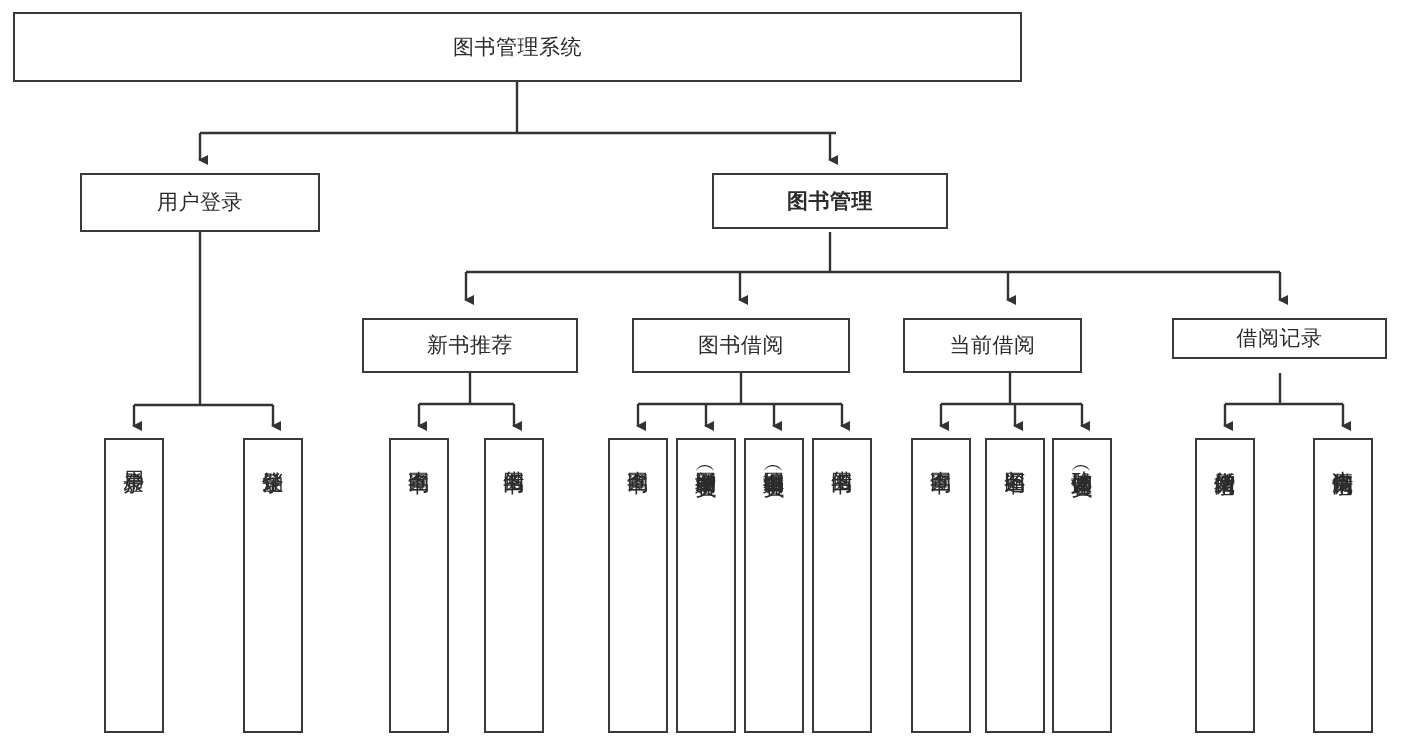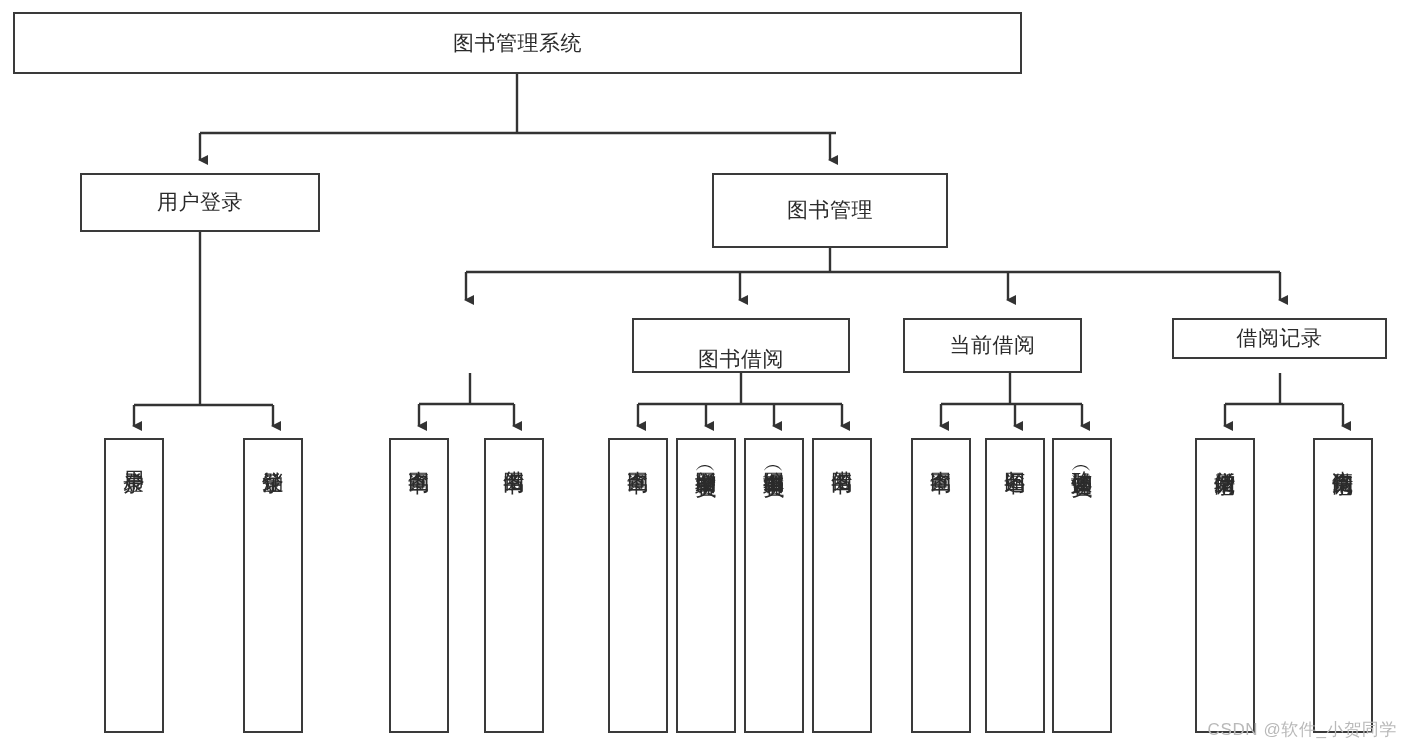--- a/index.html
+++ b/index.html
@@ -112,32 +112,35 @@
       <path d="M1015,404 L1015,426" marker-end="url(#arrow)"></path>
       <path d="M1082,404 L1082,426" marker-end="url(#arrow)"></path>
 
       <path d="M1280,373 L1280,404"></path>
       <path d="M1225,404 L1343,404"></path>
       <path d="M1225,404 L1225,426" marker-end="url(#arrow)"></path>
       <path d="M1343,404 L1343,426" marker-end="url(#arrow)"></path>
     </g>
   </svg>
 
-  <div class="node" style="left:13px; top:12px; width:1009px; height:62px;">
+  <div class="node" style="left:13px; top:12px; width:1009px; height:70px;">
     <span class="label">图书管理系统</span>
   </div>
 
   <div class="node" style="left:80px; top:173px; width:240px; height:59px;">
     <span class="label">用户登录</span>
   </div>
-  <div class="node" style="left:712px; top:173px; width:236px; height:75px;">
+  <div class="node" style="left:712px; top:173px; width:236px; height:56px;font-weight:bold;">
     <span class="label">图书管理</span>
   </div>
 
-  <div class="node" style="left:632px; top:318px; width:218px; height:55px;align-items:flex-end;">
+  <div class="node" style="left:362px; top:318px; width:216px; height:55px;">
+    <span class="label">新书推荐</span>
+  </div>
+  <div class="node" style="left:632px; top:318px; width:218px; height:55px;">
     <span class="label">图书借阅</span>
   </div>
   <div class="node" style="left:903px; top:318px; width:179px; height:55px;">
     <span class="label">当前借阅</span>
   </div>
   <div class="node" style="left:1172px; top:318px; width:215px; height:41px;">
     <span class="label">借阅记录</span>
   </div>
 
   <div class="node leaf" style="left:104px; top:438px; width:60px; height:295px;">
@@ -173,15 +176,14 @@
   <div class="node leaf" style="left:1052px; top:438px; width:60px; height:295px;">
     <span class="label">确认归还（管理员）</span>
   </div>
   <div class="node leaf" style="left:1195px; top:438px; width:60px; height:295px;">
     <span class="label">新增借阅记录</span>
   </div>
   <div class="node leaf" style="left:1313px; top:438px; width:60px; height:295px;">
     <span class="label">查询借阅记录</span>
   </div>
 
-  <div class="watermark">CSDN @软件_小贺同学</div>
 
 </div>
 
 </body></html>

